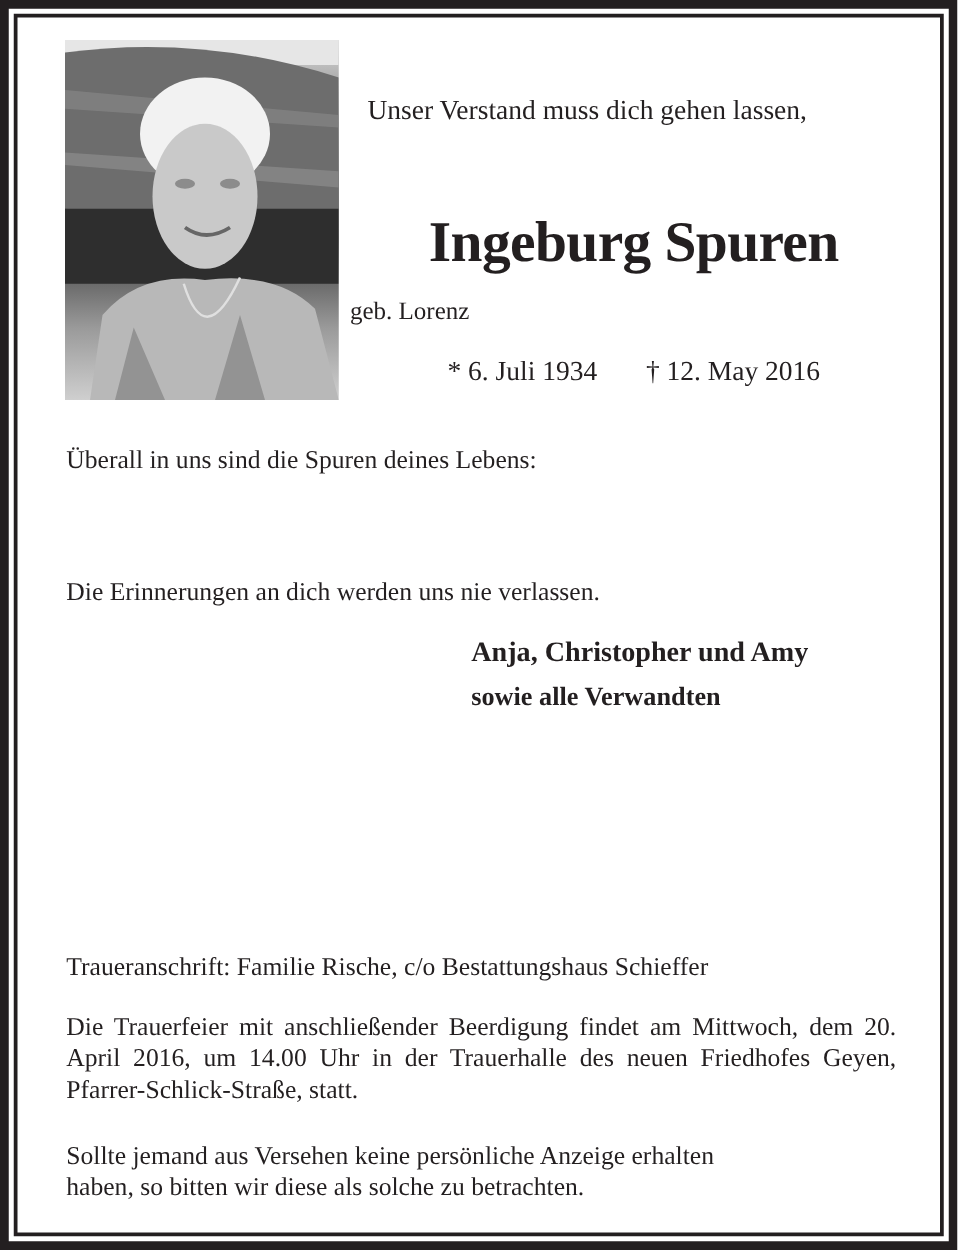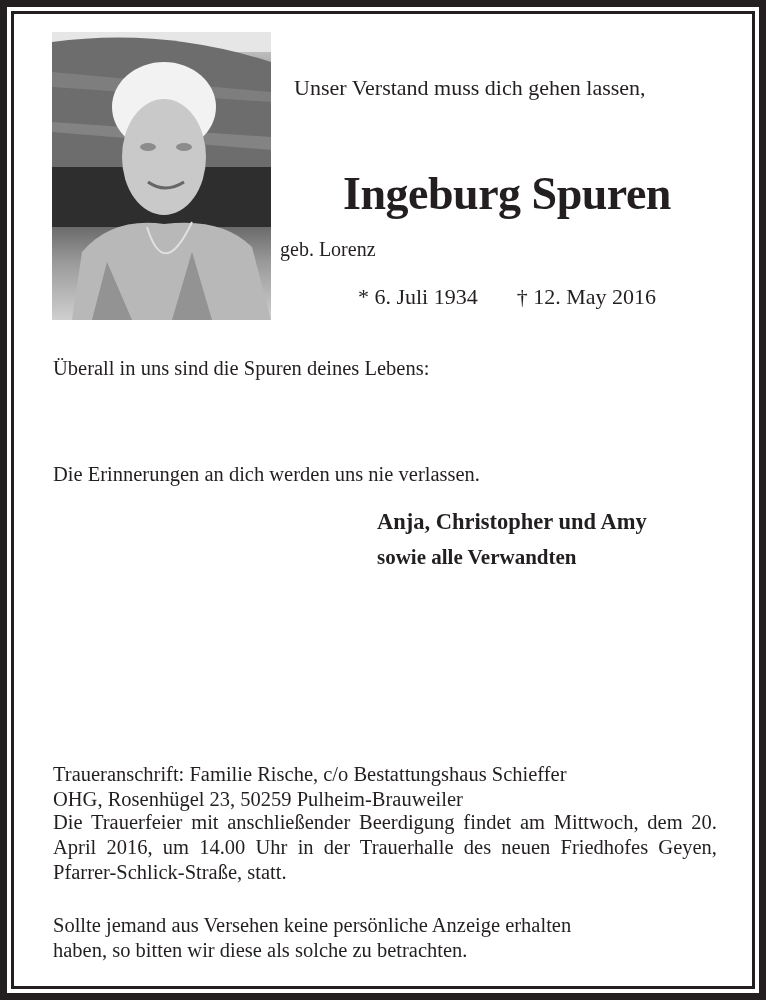--- a/index.html
+++ b/index.html
@@ -73,21 +73,20 @@
 </div>
 <div class="para p3">Die Erinnerungen an dich werden uns nie verlassen.</div>
 
 <div class="mourners">
   <div class="mourner">Anja, Christopher und Amy</div>
   <div class="mourner small">sowie alle Verwandten</div>
 </div>
 
 <div class="address">
   <div>Traueranschrift: Familie Rische, c/o Bestattungshaus Schieffer</div>
-  <div>OHG, Rosenhügel 23, 50259 Pulheim-Brauweiler</div>
 </div>
 
 <div class="service">Die Trauerfeier mit anschließender Beerdigung findet am Mittwoch, dem 20. April 2016, um 14.00 Uhr in der Trauerhalle des neuen Friedhofes Geyen, Pfarrer-Schlick-Straße, statt.</div>
 
 <div class="note">
   <div>Sollte jemand aus Versehen keine persönliche Anzeige erhalten</div>
   <div>haben, so bitten wir diese als solche zu betrachten.</div>
 </div>
 
 </body></html>

